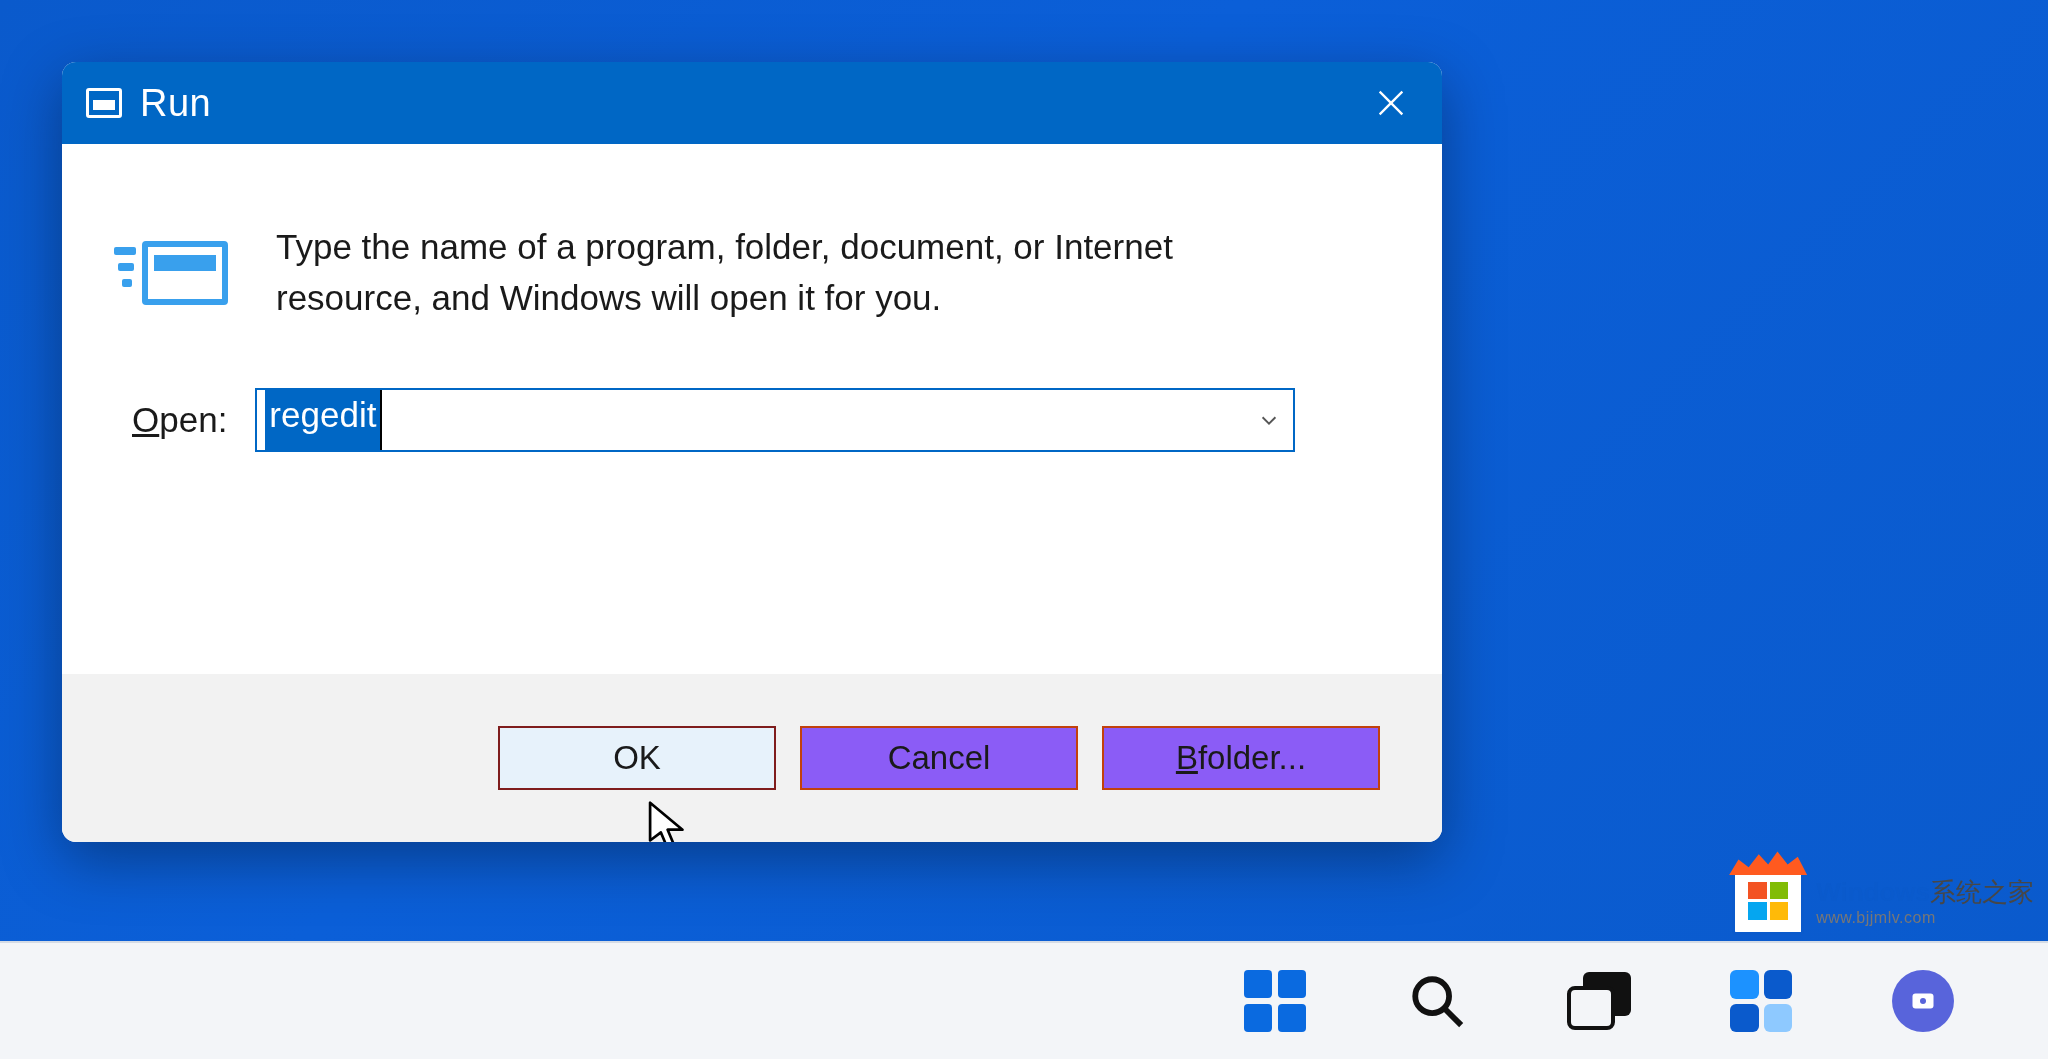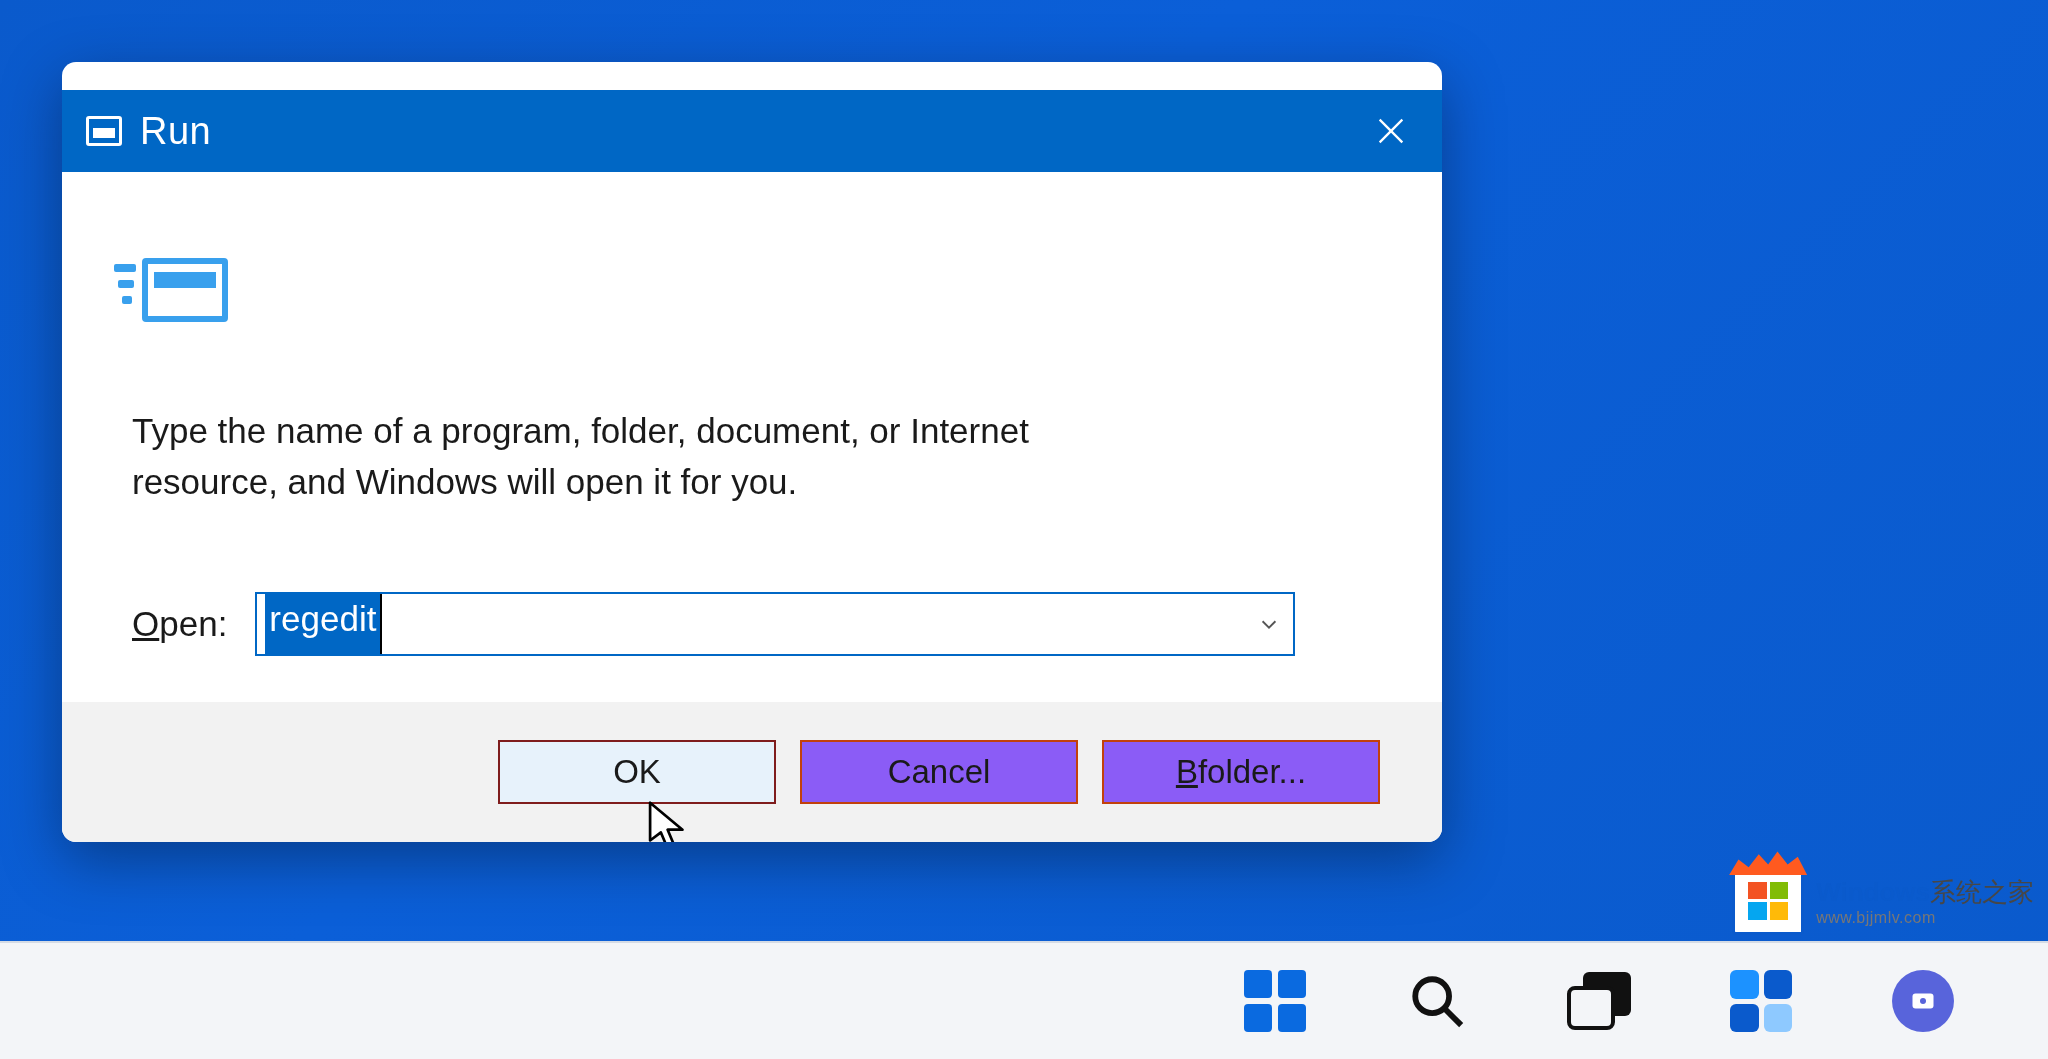--- a/index.html
+++ b/index.html
@@ -18,21 +18,20 @@
       box-shadow: 0 18px 60px rgba(0,0,0,0.35);
       overflow: hidden;
       display: flex; flex-direction: column;
     }
     .titlebar {
       height: 82px;
       background: #0067c5;
       display: flex; align-items: center;
       padding: 0 16px 0 24px;
       color: #ffffff;
-      margin-top: 28px;
     }
     .titlebar .title-icon {
       width: 36px; height: 30px;
       border: 3px solid #ffffff;
       border-radius: 3px;
       position: relative;
       margin-right: 18px;
     }
     .titlebar .title-icon::before {
       content: "";
@@ -46,21 +45,21 @@
       display: flex; align-items: center; justify-content: center;
       font-size: 38px; color: #ffffff;
       cursor: pointer;
     }
     .body-area {
       flex: 0 0 auto;
       padding: 78px 60px 60px 70px;
       background: #ffffff;
       height: 530px;
     }
-    .desc-row { display: flex; gap: 76px; align-items: flex-start; flex-direction: column; }
+    .desc-row { display: flex; gap: 48px; align-items: center; }
     .run-big-icon {
       width: 96px; height: 80px; position: relative; flex: 0 0 auto;
     }
     .run-big-icon .icon-rect {
       position: absolute; right: 0; top: 8px;
       width: 86px; height: 64px;
       border: 6px solid #39a0ed;
       border-radius: 4px;
       background: #ffffff;
     }
@@ -77,21 +76,21 @@
       border-radius: 2px;
     }
     .run-big-icon .motion div:nth-child(2) { width: 16px; margin-left: 4px; }
     .run-big-icon .motion div:nth-child(3) { width: 10px; margin-left: 8px; }
     .desc-text {
       font-size: 35px; color: #1a1a1a; line-height: 1.45;
       max-width: 960px;
     }
     .open-row {
       display: flex; align-items: center; gap: 28px;
-      margin-top: 84px;
+      margin-top: 64px;
     }
     .open-label { font-size: 35px; color: #1a1a1a; }
     .open-label .ul { text-decoration: underline; }
     .combo {
       flex: 1;
       height: 64px;
       border: 2px solid #0067c5;
       display: flex; align-items: center;
       padding: 0 12px 0 8px;
       gap: 8px;

